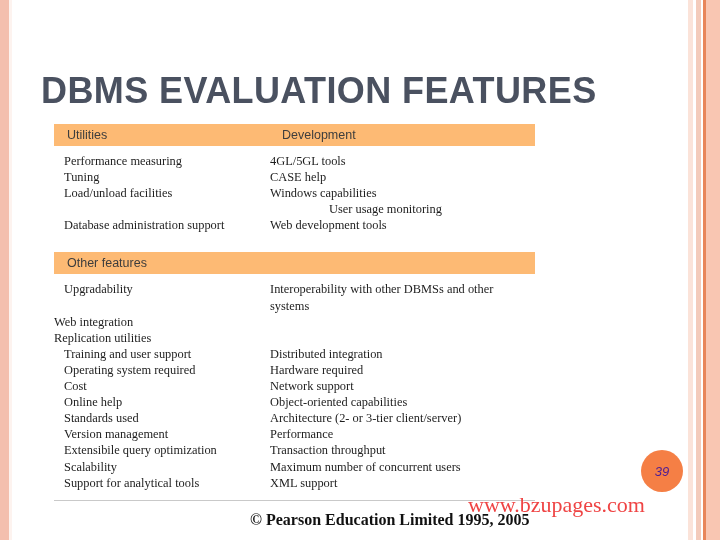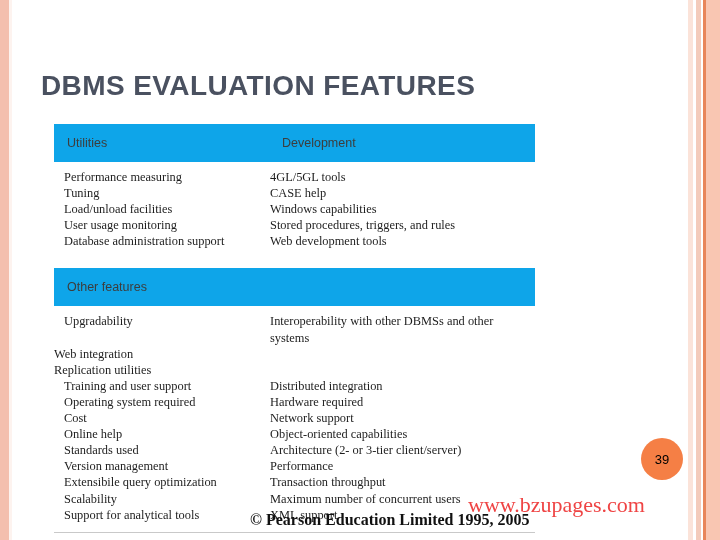--- a/index.html
+++ b/index.html
@@ -47,37 +47,37 @@
   .s3 { width: 5px; background: #f3cbbb; }
   .s4 { width: 2px; background: #ffffff; }
   .s5 { width: 3px; background: #e8855a; }
   .s6 { width: 14px; background: #f9c6b2; }
 
   
   .title {
     position: absolute;
     left: 41px;
     top: 70px;
-    font-size: 28px;
+    font-size: 36px;
     font-weight: bold;
     color: #4a5160;
     letter-spacing: 0.4px;
     white-space: nowrap;
   }
 
   
   .table {
     position: absolute;
     left: 54px;
     top: 124px;
     width: 481px;
   }
   .band {
-    background: #0ea5e9;
-    height: 38px;
+    background: #fdba74;
+    height: 22px;
     display: flex;
     align-items: center;
   }
   .band-label {
     font-size: 12.5px;
     color: #3d3d3d;
     font-family: "Liberation Sans", sans-serif;
   }
   .band-label.col-a { width: 215px; padding-left: 13px; }
   .band-label.col-b { padding-left: 0px; }
@@ -119,31 +119,32 @@
     left: 468px;
     top: 492px;
     font-family: "Liberation Serif", serif;
     font-size: 22px;
     color: #ef4444;
     white-space: nowrap;
   }
   .page-badge {
     position: absolute;
     left: 641px;
-    top: 438px;
+    top: 450px;
     width: 42px;
     height: 42px;
     border-radius: 50%;
     background: #f57f45;
     display: flex;
     align-items: center;
     justify-content: center;
-    color: #000000;
+    color: #4c1d95;
     font-size: 13px;
     font-family: "Liberation Sans", sans-serif;
+    font-style: italic;
   }
 </style>
 </head>
 <body>
 
 <div class="edge-left"></div>
 <div class="edge-left-inner"></div>
 
 <div class="edge-right">
   <div class="stripe s1"></div>
@@ -171,21 +172,20 @@
       <div class="row">
         <div class="cell-a">Tuning</div>
         <div class="cell-b">CASE help</div>
       </div>
       <div class="row">
         <div class="cell-a">Load/unload facilities</div>
         <div class="cell-b">Windows capabilities</div>
       </div>
       <div class="row">
         <div class="cell-a">User usage monitoring</div>
-        <div class="cell-b">Stored procedures, triggers, and rules</div>
       </div>
       <div class="row">
         <div class="cell-a">Database administration support</div>
         <div class="cell-b">Web development tools</div>
       </div>
     </div>
   </div>
 
   <div class="gap"></div>
 

